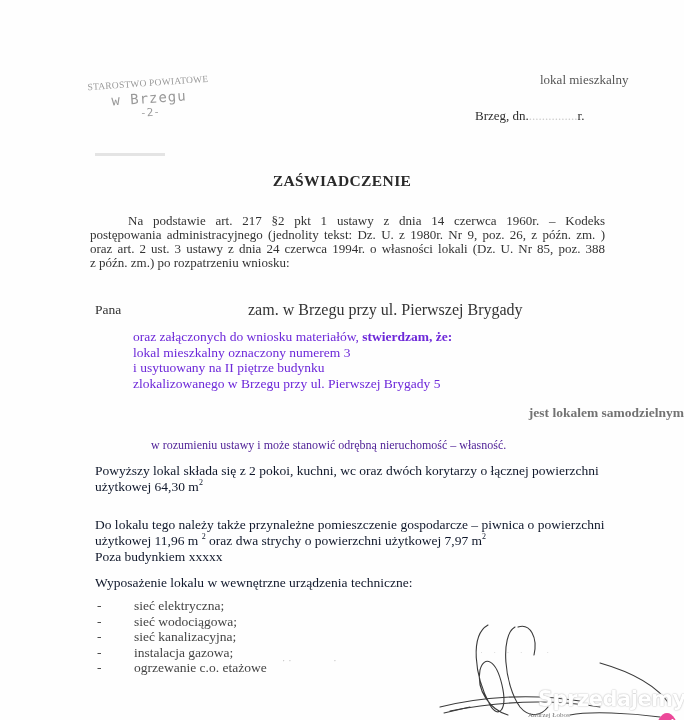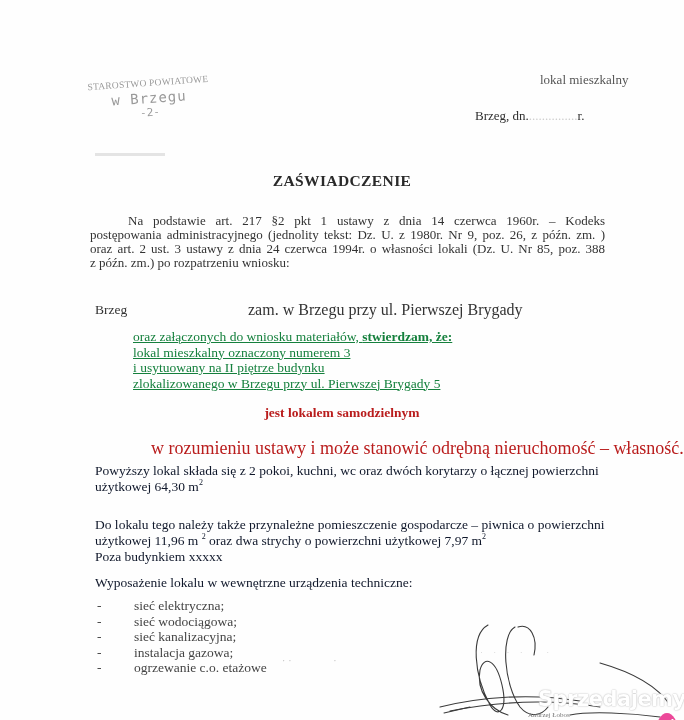--- a/index.html
+++ b/index.html
@@ -34,25 +34,25 @@
       position: absolute; left: 90px; width: 515px;
       font-size: 13px; line-height: 14px; color: #333; text-align: justify;
     }
     .para.first { top: 214px; }
     .para.first .indent { display: inline-block; width: 38px; }
     .justify-line { text-align: justify; text-align-last: justify; }
 
     .pana-label { left: 95px; top: 302px; font-size: 13.5px; color: #333; }
     .pana-addr { left: 248px; top: 301px; font-size: 16px; color: #333; }
 
-    .block2 { position: absolute; left: 133px; top: 329px; font-size: 13.5px; line-height: 15.5px; color: #15803d; text-decoration: underline; }
+    .block2 { position: absolute; left: 133px; top: 329px; font-size: 13.5px; line-height: 15.5px; color: #6d28d9; }
     .block2 div { white-space: nowrap; }
 
-    .center-bold { left: 0; width: 684px; top: 405px; text-align: center; font-size: 13.5px; font-weight: bold; color: #b91c1c; }
-    .meaning { left: 151px; top: 438px; font-size: 18px; color: #b91c1c; }
+    .center-bold { left: 0; width: 684px; top: 405px; text-align: right; font-size: 13.5px; font-weight: bold; color: #737373; }
+    .meaning { left: 151px; top: 438px; font-size: 12px; color: #4c1d95; }
 
     .para2 { position: absolute; left: 95px; width: 520px; font-size: 13.5px; line-height: 16px; color: #0f172a; }
     .para2 .l { white-space: nowrap; }
     sup { font-size: 8px; line-height: 0; vertical-align: 6px; }
 
     .list { position: absolute; left: 97px; top: 598px; font-size: 13.5px; line-height: 15.5px; color: #444; }
     .list .item { white-space: nowrap; display: flex; }
     .list .dash { width: 37px; display: inline-block; }
 
     .dots-faint { left: 282px; top: 655px; color: #bdbdbd; font-size: 10px; letter-spacing: 3px; }
@@ -95,21 +95,21 @@
 
   <div class="abs title">ZAŚWIADCZENIE</div>
 
   <div class="para first">
     <div class="justify-line"><span class="indent"></span><span>Na podstawie art. 217 §2 pkt 1 ustawy z dnia 14 czerwca 1960r. – Kodeks</span></div>
     <div class="justify-line">postępowania administracyjnego (jednolity tekst: Dz. U. z 1980r. Nr 9, poz. 26, z późn. zm. )</div>
     <div class="justify-line">oraz art. 2 ust. 3 ustawy z dnia 24 czerwca 1994r. o własności lokali  (Dz. U. Nr 85, poz. 388</div>
     <div>z późn. zm.) po rozpatrzeniu wniosku:</div>
   </div>
 
-  <div class="abs pana-label">Brzeg</div>
+  <div class="abs pana-label">Pana</div>
   <div class="abs pana-addr">zam. w Brzegu przy ul. Pierwszej Brygady</div>
 
   <div class="block2">
     <div><span>oraz załączonych do wniosku materiałów, </span><b>stwierdzam, że:</b></div>
     <div>lokal mieszkalny oznaczony numerem 3</div>
     <div>i usytuowany na II piętrze budynku</div>
     <div>zlokalizowanego w Brzegu przy ul. Pierwszej Brygady 5</div>
   </div>
 
   <div class="abs center-bold">jest lokalem samodzielnym</div>

